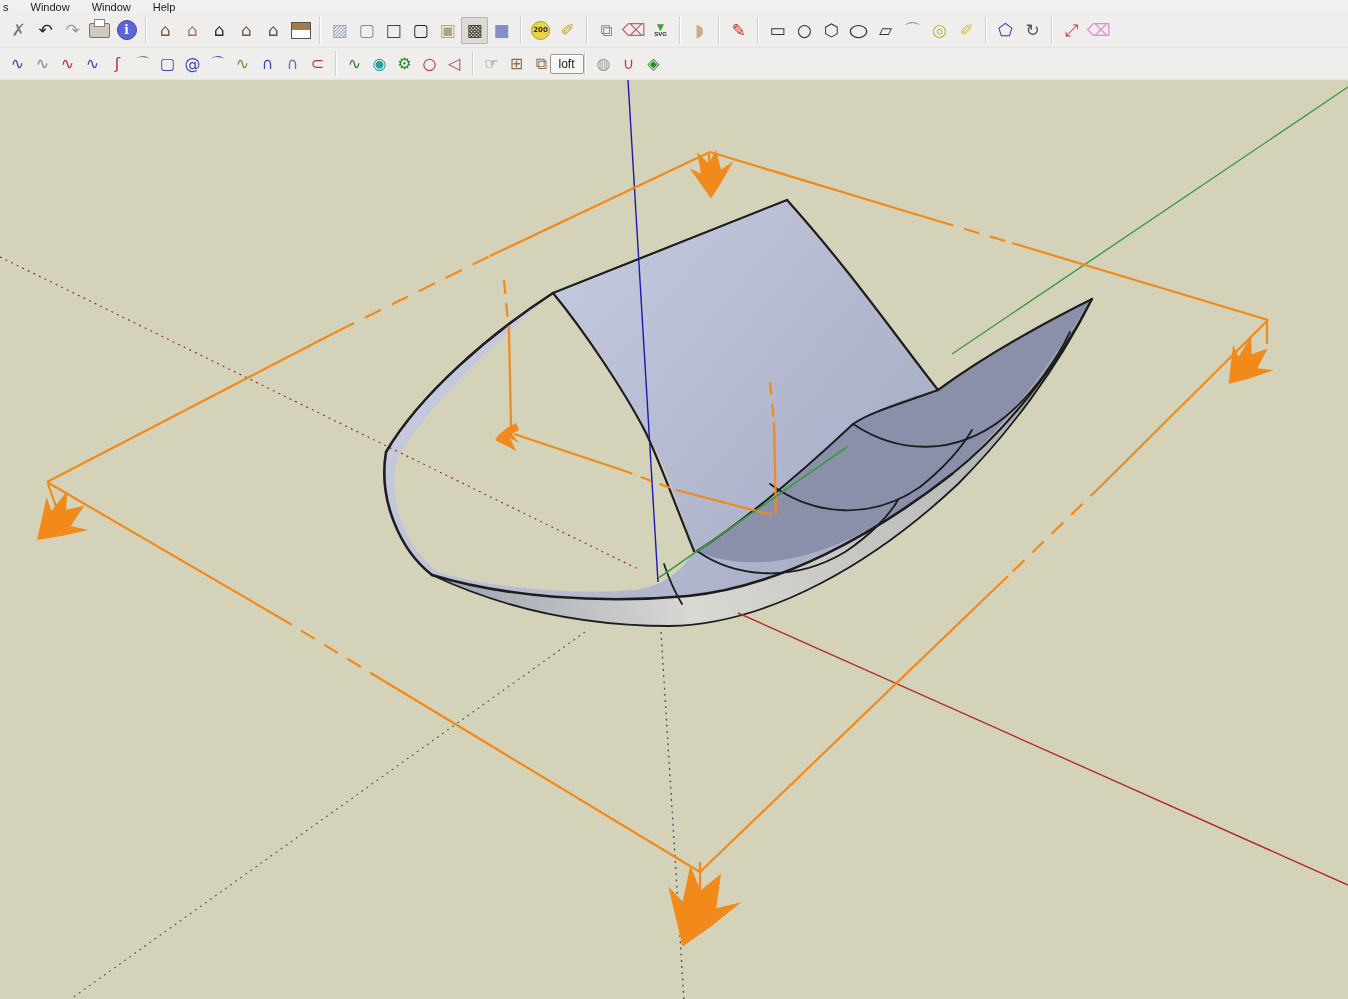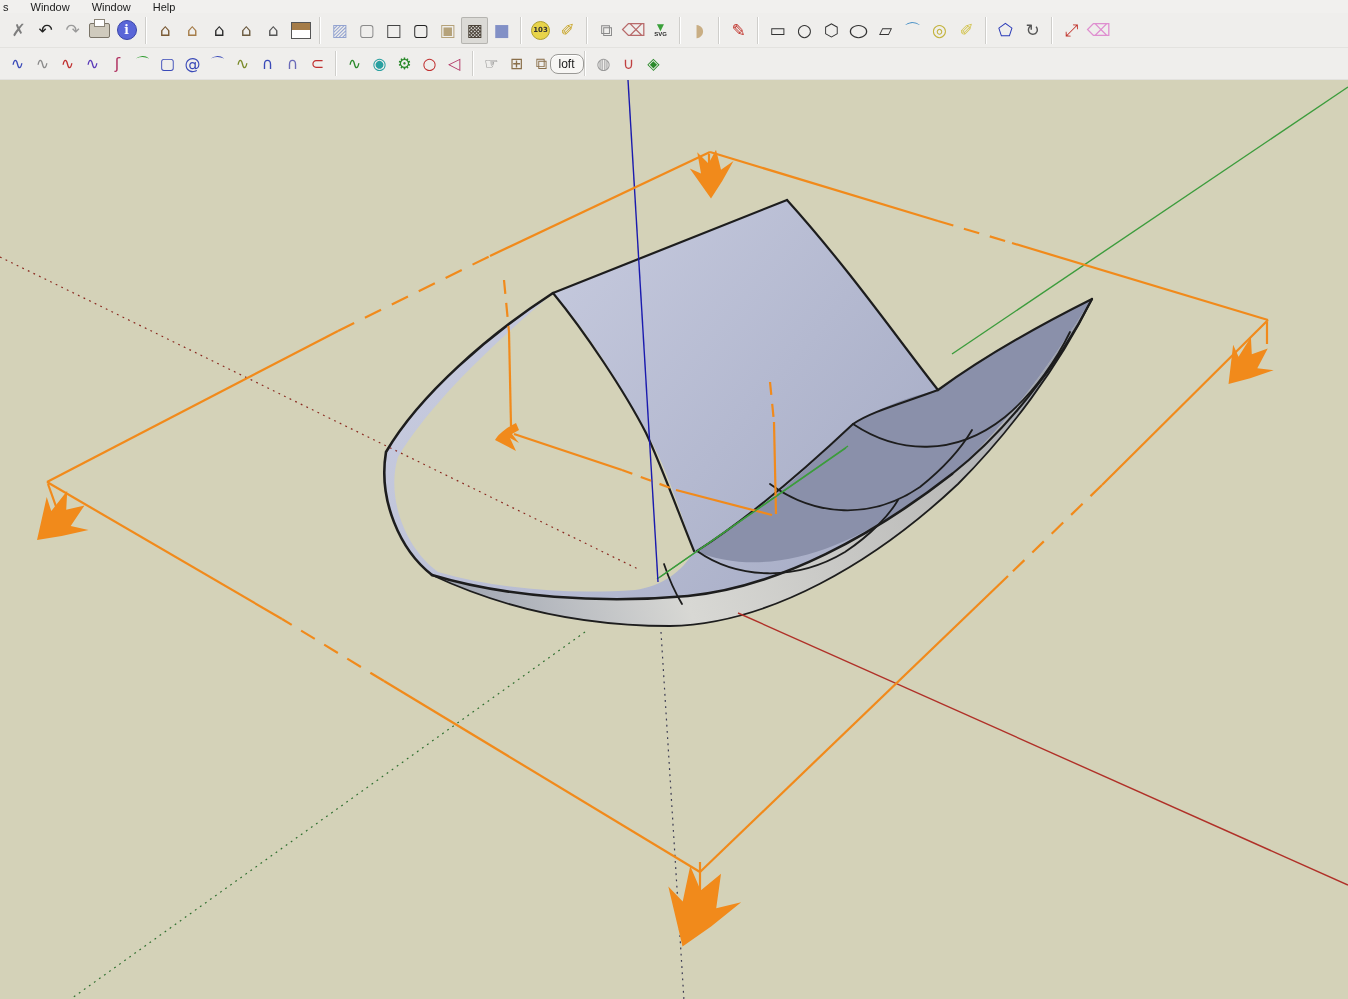--- a/index.html
+++ b/index.html
@@ -32,21 +32,21 @@
             background:#fff;border:1px solid #8a8478;}
   .stack{display:flex;flex-direction:column;align-items:center;line-height:.75;}
   .stack .g2{font-size:12px;}
   .stack .sub{font-size:6px;font-weight:bold;color:#2a2a2a;letter-spacing:0;}
   .badge{font:bold 7px "DejaVu Sans", sans-serif;background:#e8d44a;border:1px solid #b0a030;
          border-radius:50%;width:17px;height:17px;display:flex;align-items:center;
          justify-content:center;color:#333;}
   .twotone{width:18px;height:15px;background:linear-gradient(#a57c48 0 50%,#ffffff 50% 100%);
            border:1px solid #555;}
   .txtbtn{font-size:12px;color:#1a1a1a;border:1px solid #9a9996;background:#f7f6f4;
-          padding:2px 8px;border-radius:8px;box-shadow:inset 0 1px 0 #ffffff;}
+          padding:2px 8px;border-radius:2px;box-shadow:inset 0 1px 0 #ffffff;}
   
   .viewport{flex:1 1 auto;position:relative;overflow:hidden;}
   .viewport svg{display:block;}
 </style>
 </head>
 <body>
 
 <div class="app">
 
   <div class="menu-bar">
@@ -112,21 +112,21 @@
         </span>
         <span class="tbtn pressed">
           <span class="glyph" style="color: rgb(74, 66, 56);">▩</span>
         </span>
         <span class="tbtn">
           <span class="glyph" style="color: rgb(130, 144, 198);">■</span>
         </span>
       </div>
       <div class="tbgroup">
         <span class="tbtn">
-          <span class="badge">103</span>
+          <span class="badge">200</span>
         </span>
         <span class="tbtn">
           <span class="glyph" style="color: rgb(200, 164, 36);">✐</span>
         </span>
       </div>
       <div class="tbgroup">
         <span class="tbtn">
           <span class="glyph" style="color: rgb(138, 138, 138);">⧉</span>
         </span>
         <span class="tbtn">

